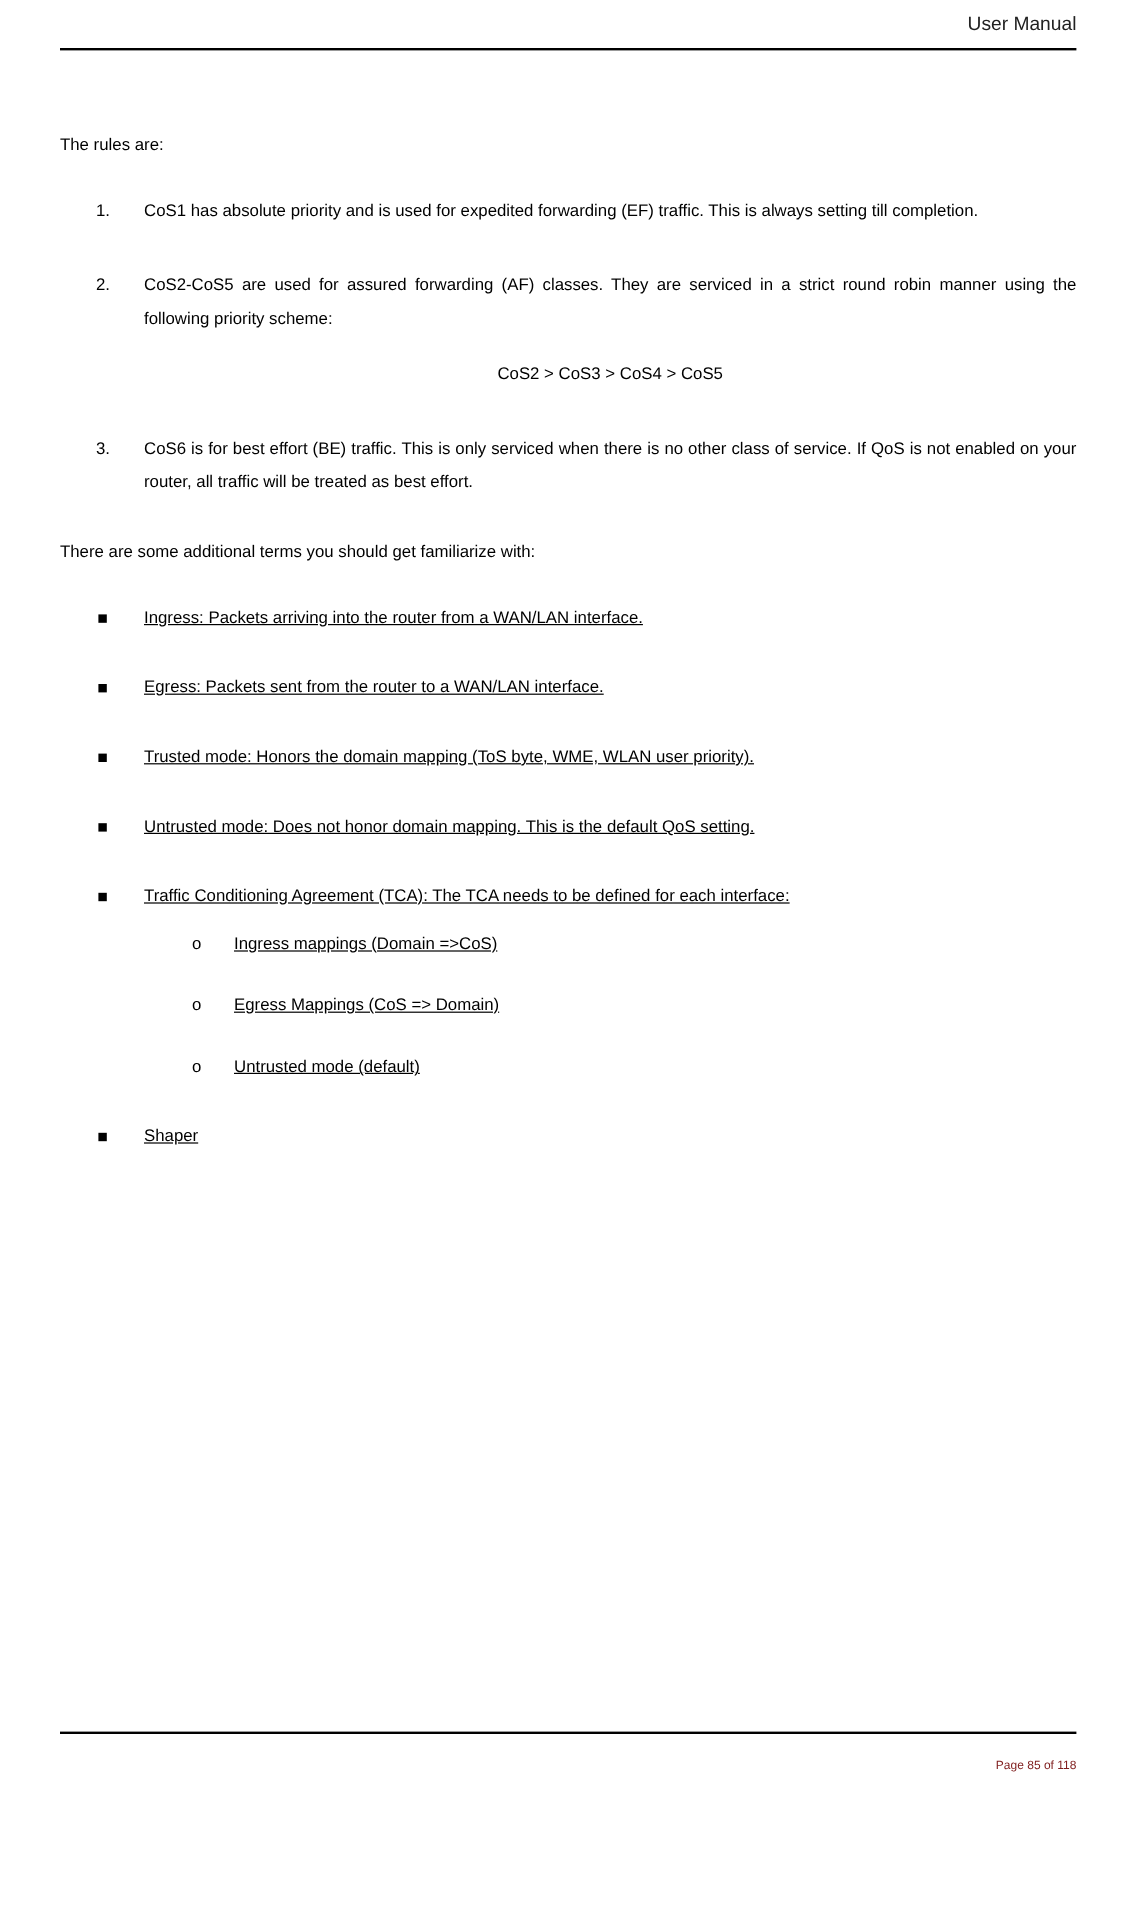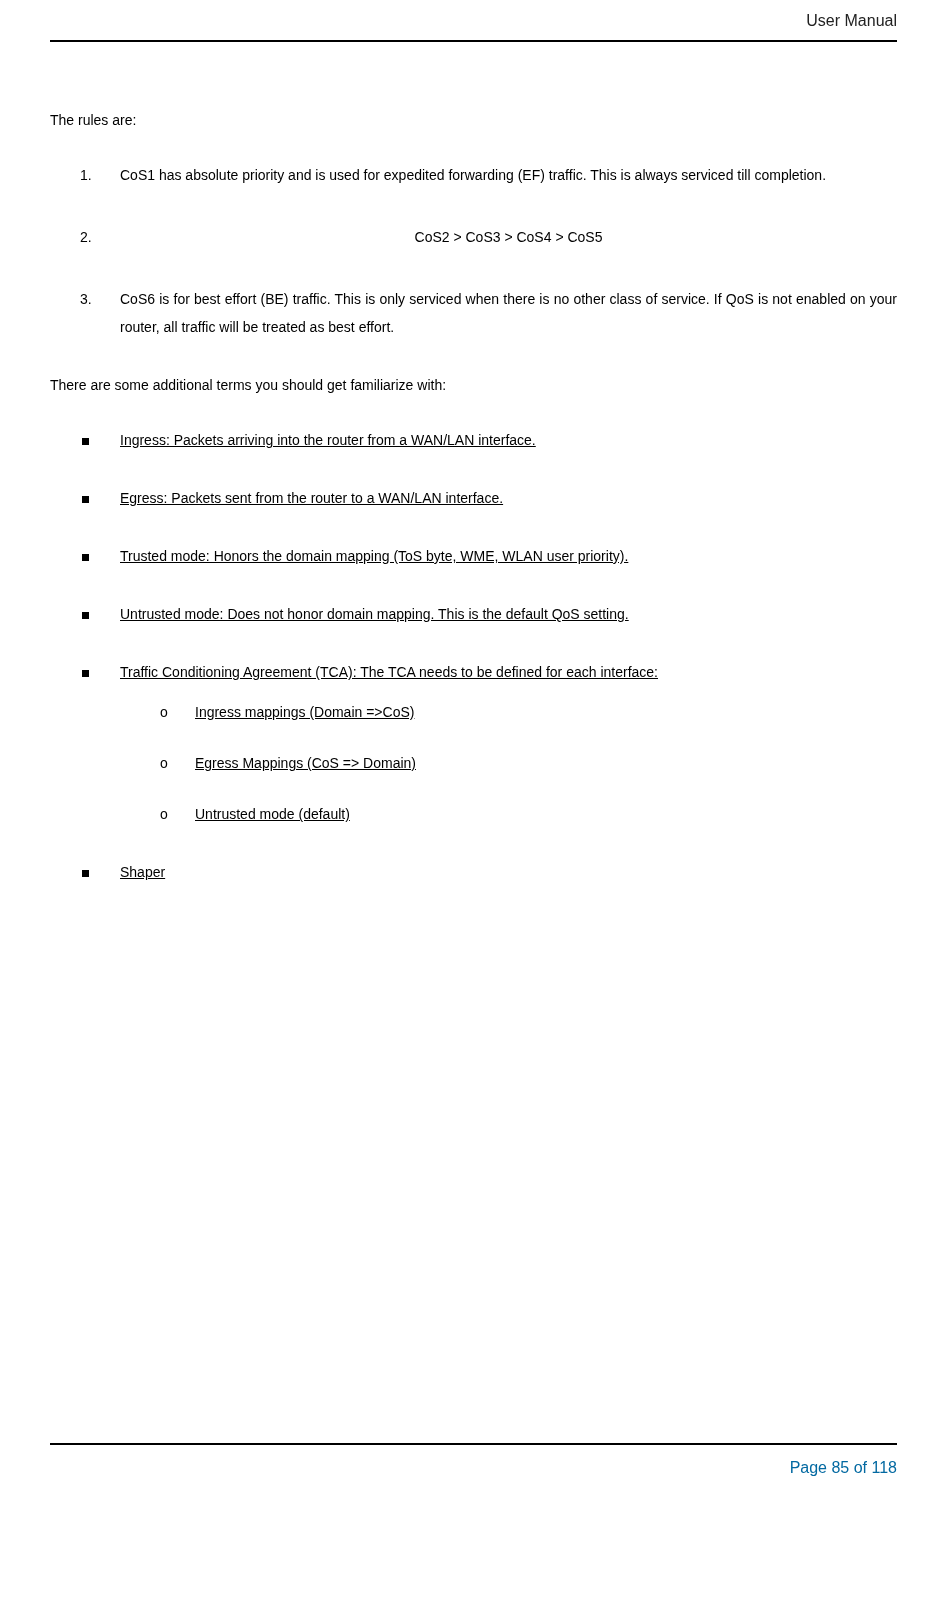--- a/index.html
+++ b/index.html
@@ -104,43 +104,44 @@
     position: absolute;
     bottom: 60px;
     left: 50px;
     right: 50px;
     border-top: 2px solid #000;
   }
   .footer {
     position: absolute;
     bottom: 28px;
     right: 50px;
-    font-size: 16px;
-    color: #0369a1;
+    font-size: 10px;
+    color: #7f1d1d;
   }
 </style>
 </head>
 <body>
 
 <div class="page">
 
   <div class="header">User Manual</div>
   <div class="rule-top"></div>
 
   <div class="content">
 
     <p class="p-flush">The rules are:</p>
 
     <ol class="numbered">
       <li>
         <span class="num">1.</span>
-        <span>CoS1 has absolute priority and is used for expedited forwarding (EF) traffic. This is always serviced till completion.</span>
+        <span>CoS1 has absolute priority and is used for expedited forwarding (EF) traffic. This is always setting till completion.</span>
       </li>
       <li>
         <span class="num">2.</span>
+        <span>CoS2-CoS5 are used for assured forwarding (AF) classes. They are serviced in a strict round robin manner using the following priority scheme:</span>
         <div class="sub-indent">CoS2 &gt; CoS3 &gt; CoS4 &gt; CoS5</div>
       </li>
       <li>
         <span class="num">3.</span>
         <span>CoS6 is for best effort (BE) traffic. This is only serviced when there is no other class of service. If QoS is not enabled on your router, all traffic will be treated as best effort.</span>
       </li>
     </ol>
 
     <p class="p-flush" style="margin-top:18px;">There are some additional terms you should get familiarize with:</p>
 

